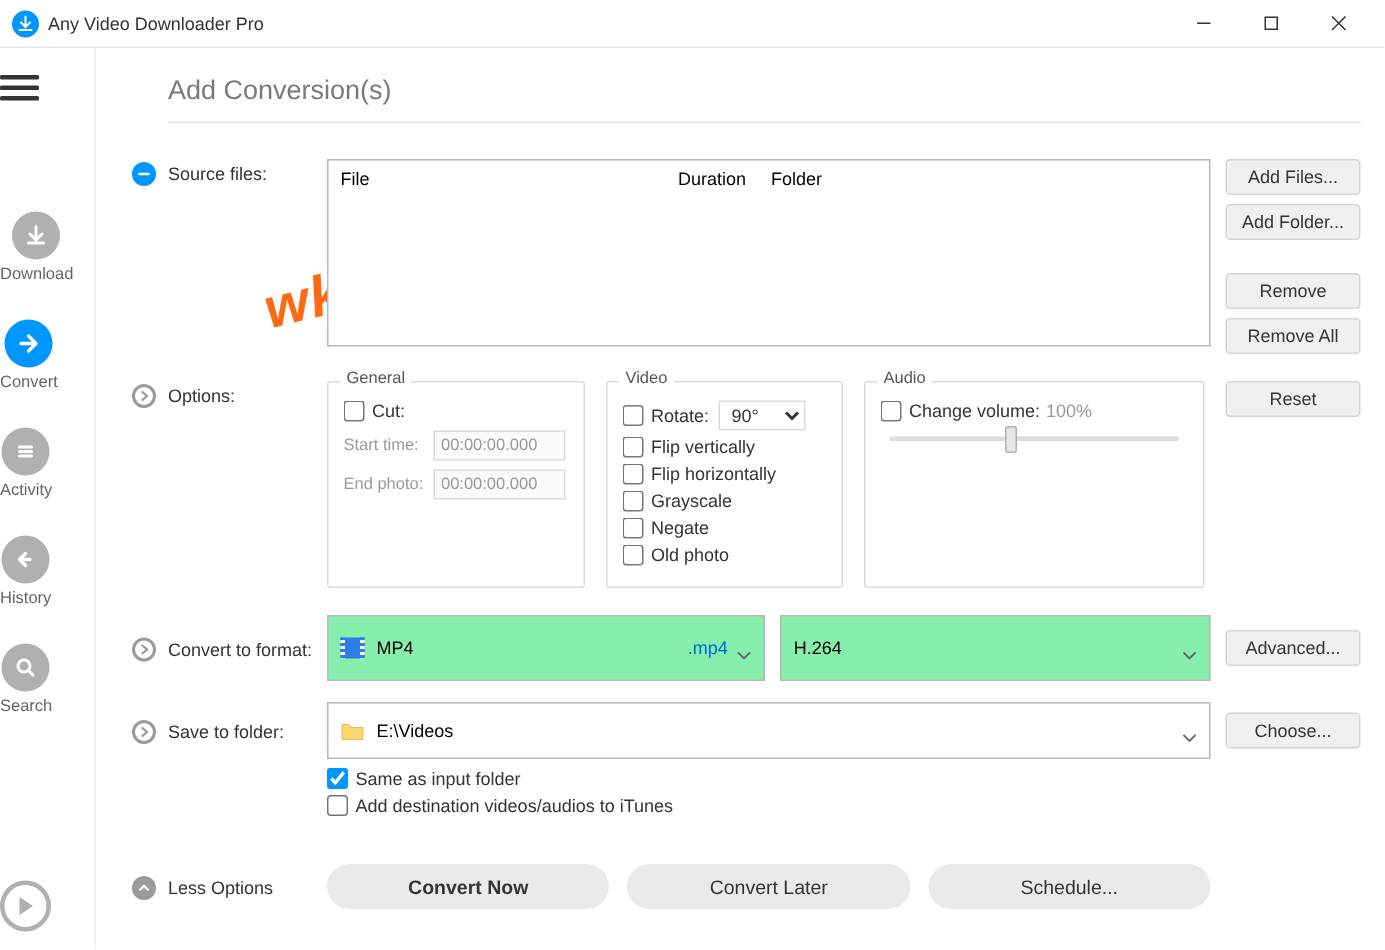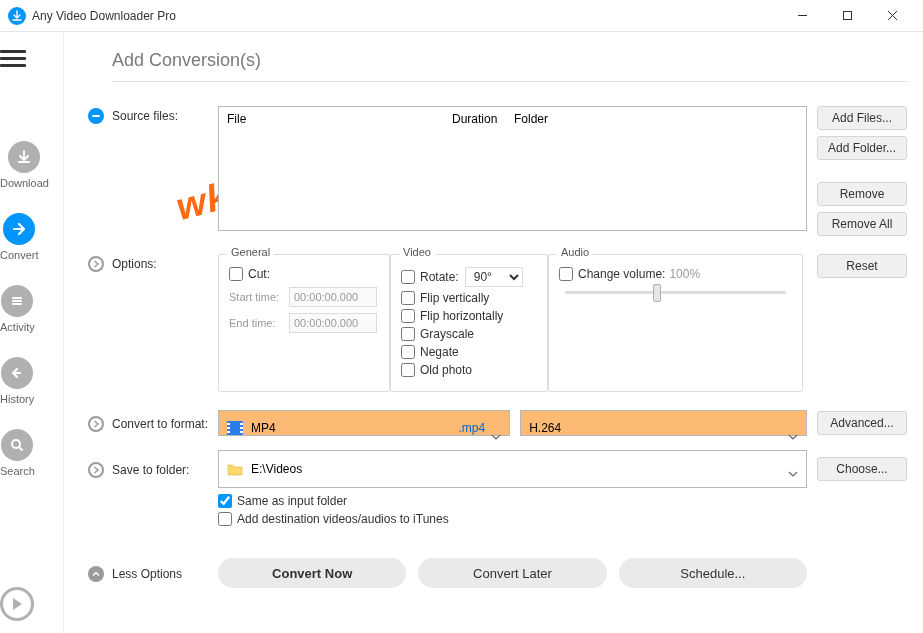--- a/index.html
+++ b/index.html
@@ -51,42 +51,42 @@
 .th-file { width: 225px; }
 .th-duration { width: 62px; }
 .th-folder { flex: 1; }
 
 
 .btn { background: #f0f0f0; border: 1px solid #d5d5d5; border-radius: 3px; font-size: 12px; color: #333; padding: 4px 0; text-align: center; cursor: pointer; height: 24px; display: flex; align-items: center; justify-content: center; }
 .btn-big { flex: 1; height: 30px; border-radius: 15px; background: #eaeaea; border: none; font-size: 13px; }
 .btn-big.primary { font-weight: bold; }
 
 
-.opts-wrap { flex: 1; display: flex; margin-right: 4px; }
+.opts-wrap { flex: 1; display: flex; gap: 14px; margin-right: 4px; }
 .fieldset { border: 1px solid #dcdcdc; border-radius: 2px; padding: 8px 10px 10px 10px; position: relative; }
 .fieldset .legend { position: absolute; top: -9px; left: 8px; background: #fff; padding: 0 4px; font-size: 11px; color: #555; }
 .fs-general { width: 172px; }
 .fs-video { width: 158px; }
 .fs-audio { flex: 1; }
 
 .check-row { display: flex; align-items: center; font-size: 12px; color: #333; margin: 4px 0; }
 .check-row input[type=checkbox] { width: 14px; height: 14px; margin-right: 5px; accent-color: #0096ff; }
 .lbl-sm { font-size: 11px; color: #9a9a9a; width: 60px; }
 .time-input { width: 88px; height: 20px; border: 1px solid #dcdcdc; background: #fafafa; font-size: 11px; color: #9a9a9a; padding: 0 4px; }
 .time-row { display: flex; align-items: center; margin: 6px 0 0 0; }
 
 .sel-sm { width: 58px; height: 20px; border: 1px solid #dcdcdc; font-size: 12px; color: #333; background: #fff; margin-left: 6px; padding: 0 4px; }
 .vol-lbl { font-size: 12px; color: #9a9a9a; margin-left: 4px; }
 
 .slider-wrap { margin-top: 10px; padding: 0 6px; }
 .slider-track { height: 3px; background: #dcdcdc; position: relative; border-radius: 2px; }
 .slider-thumb { position: absolute; top: -7px; left: 40%; width: 8px; height: 18px; background: #e6e6e6; border: 1px solid #b0b0b0; border-radius: 2px; }
 
 
-.format-sel { flex: 1; border: 1px solid #b8b8b8; height: 26px; display: flex; align-items: flex-end; padding: 0 8px; font-size: 12px; background: #fdba74; cursor: pointer; }
+.format-sel { flex: 1; border: 1px solid #b8b8b8; height: 44px; display: flex; align-items: center; padding: 0 8px; font-size: 12px; background: #86efac; cursor: pointer; }
 .format-sel .film-icon { width: 16px; height: 14px; background: #2b7de9; margin-right: 8px; position: relative; }
 .format-sel .film-icon::before, .format-sel .film-icon::after { content: ""; position: absolute; top: 0; width: 3px; height: 100%; background: repeating-linear-gradient(#2b7de9 0 2px, #fff 2px 4px); }
 .format-sel .film-icon::before { left: 0; }
 .format-sel .film-icon::after { right: 0; }
 .format-sel .fmt-name { flex: 1; }
 .format-sel .ext { color: #0066dd; margin-right: 6px; margin-left: 12px; }
 .format-sel .chev, .folder-sel .chev { width: 10px; height: 6px; }
 .format-sel .chev svg, .folder-sel .chev svg { width: 10px; height: 6px; stroke: #666; fill: none; stroke-width: 1.2; }
 
 .folder-sel { flex: 1; border: 1px solid #b8b8b8; height: 38px; display: flex; align-items: center; padding: 0 8px; font-size: 12px; background: #fff; cursor: pointer; }
@@ -236,21 +236,21 @@
           <div class="legend">General</div>
           <label class="check-row">
               <input type="checkbox" style="">
               <span>Cut:</span>
             </label>
           <div class="time-row">
               <span class="lbl-sm">Start time:</span>
               <input class="time-input" disabled="" value="00:00:00.000" style="">
             </div>
           <div class="time-row">
-              <span class="lbl-sm">End time:</span>
+              <span class="lbl-sm">End photo:</span>
               <input class="time-input" disabled="" value="00:00:00.000" style="">
             </div>
         </div>
 
         <div class="fieldset fs-video">
           <div class="legend">Video</div>
           <label class="check-row">
               <input type="checkbox" style="">
               <span>Rotate:</span>
             <select class="sel-sm"><option>90°</option></select>

